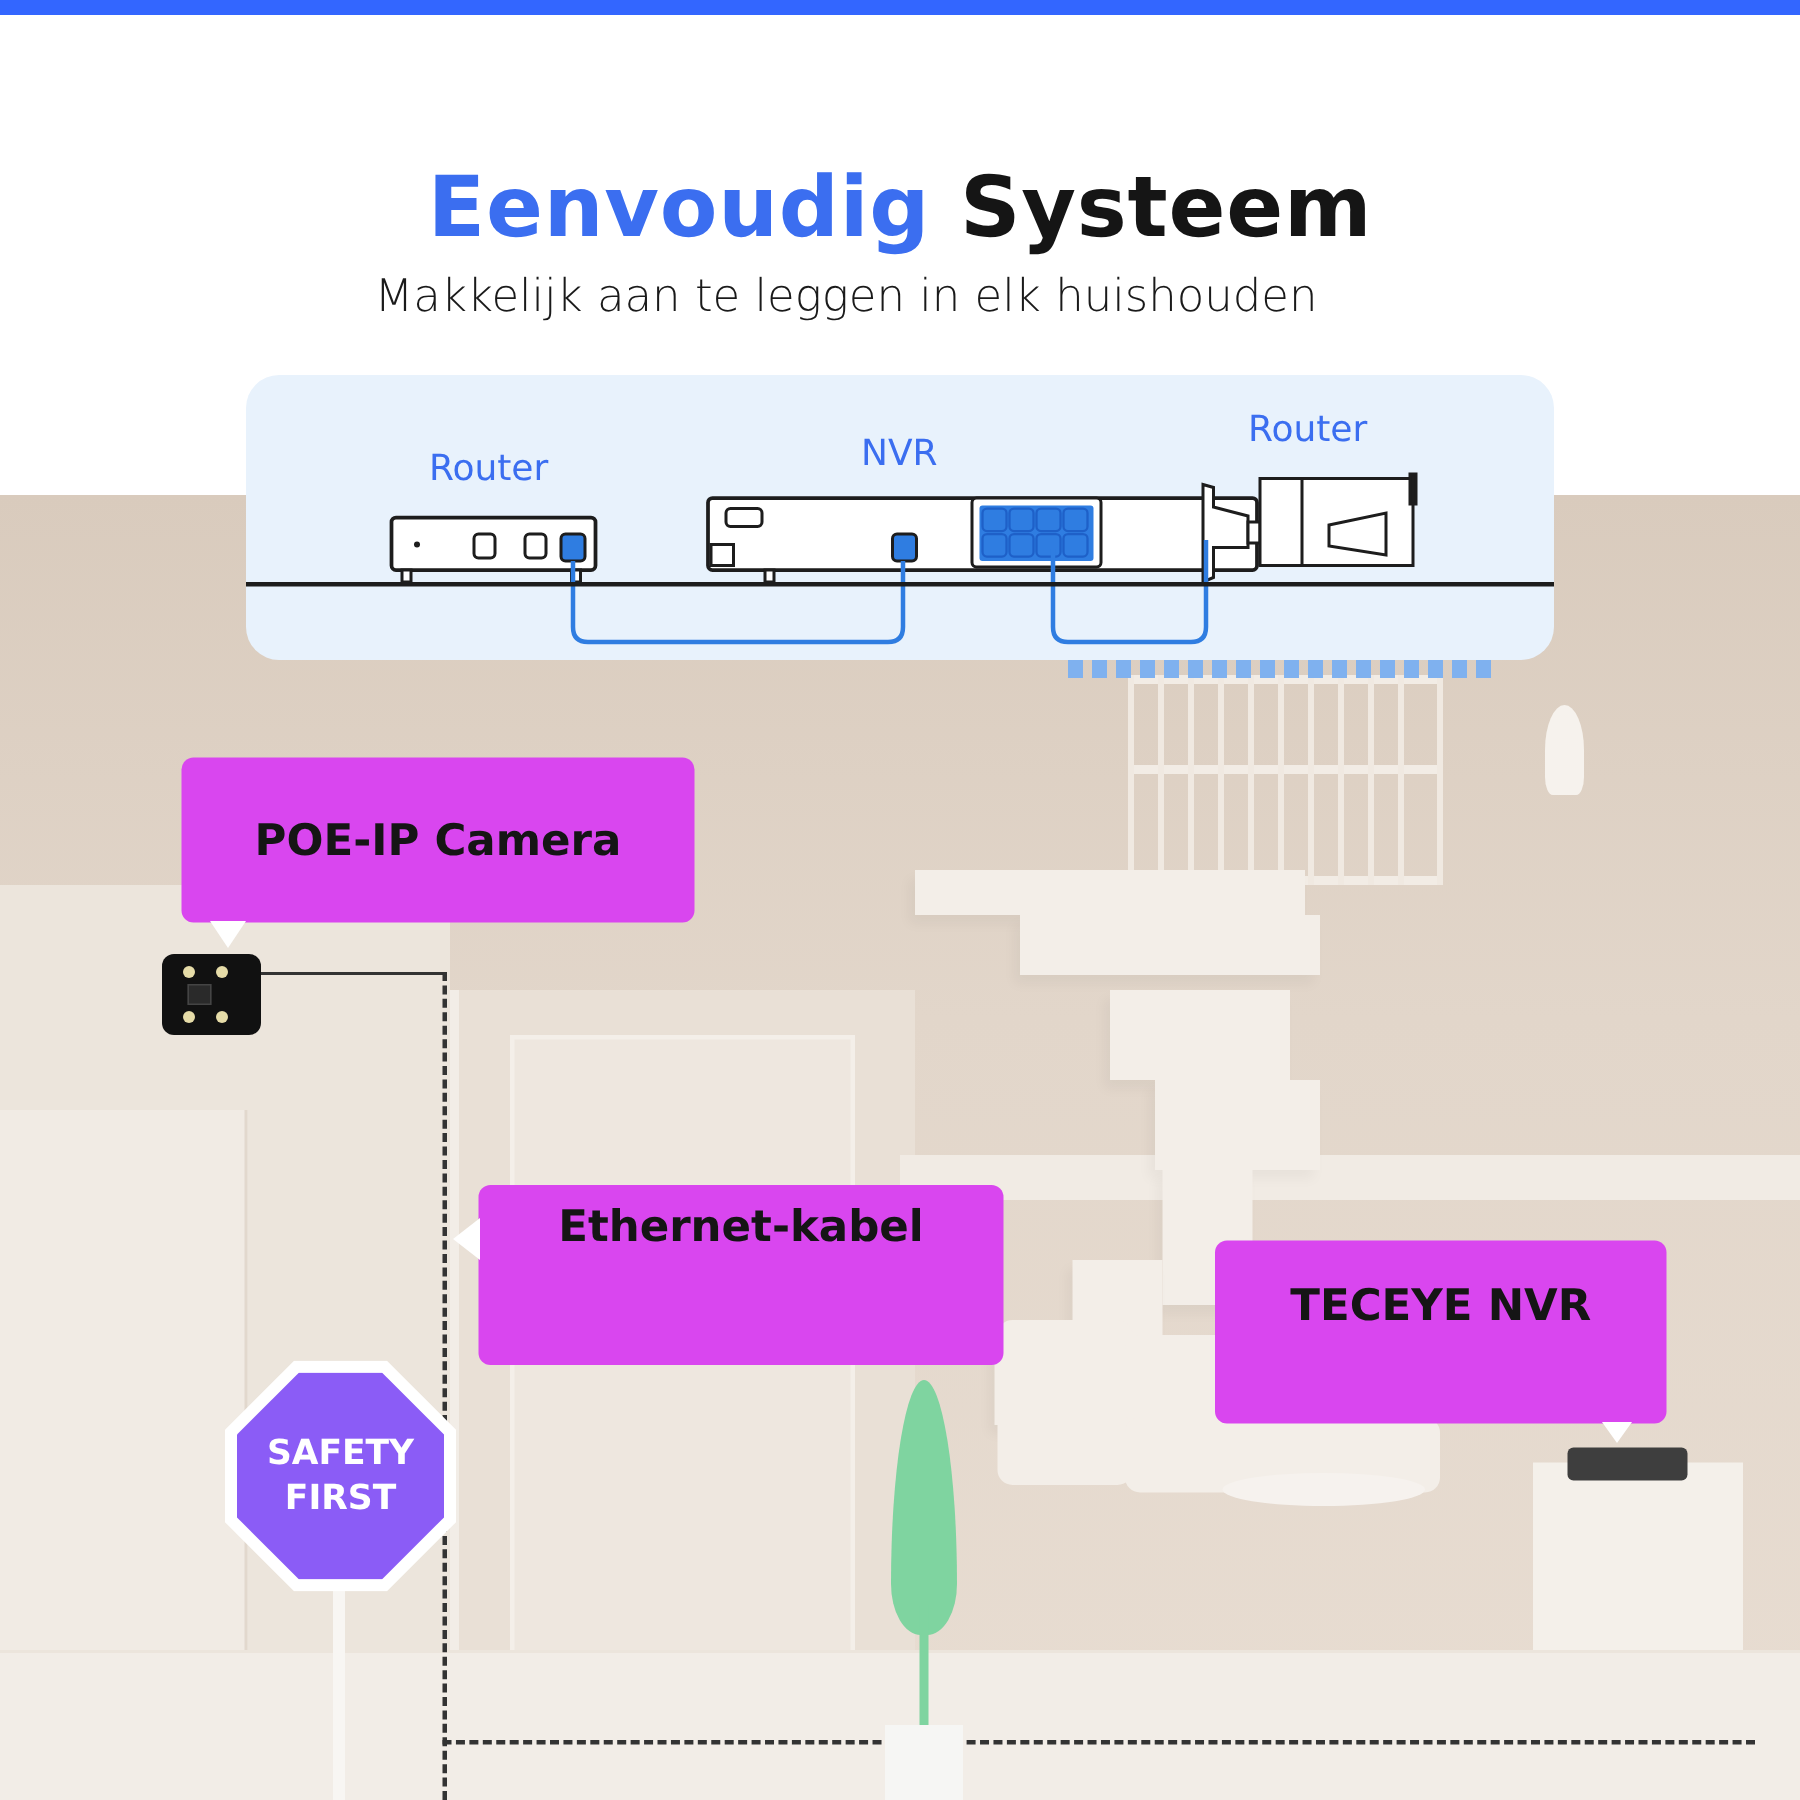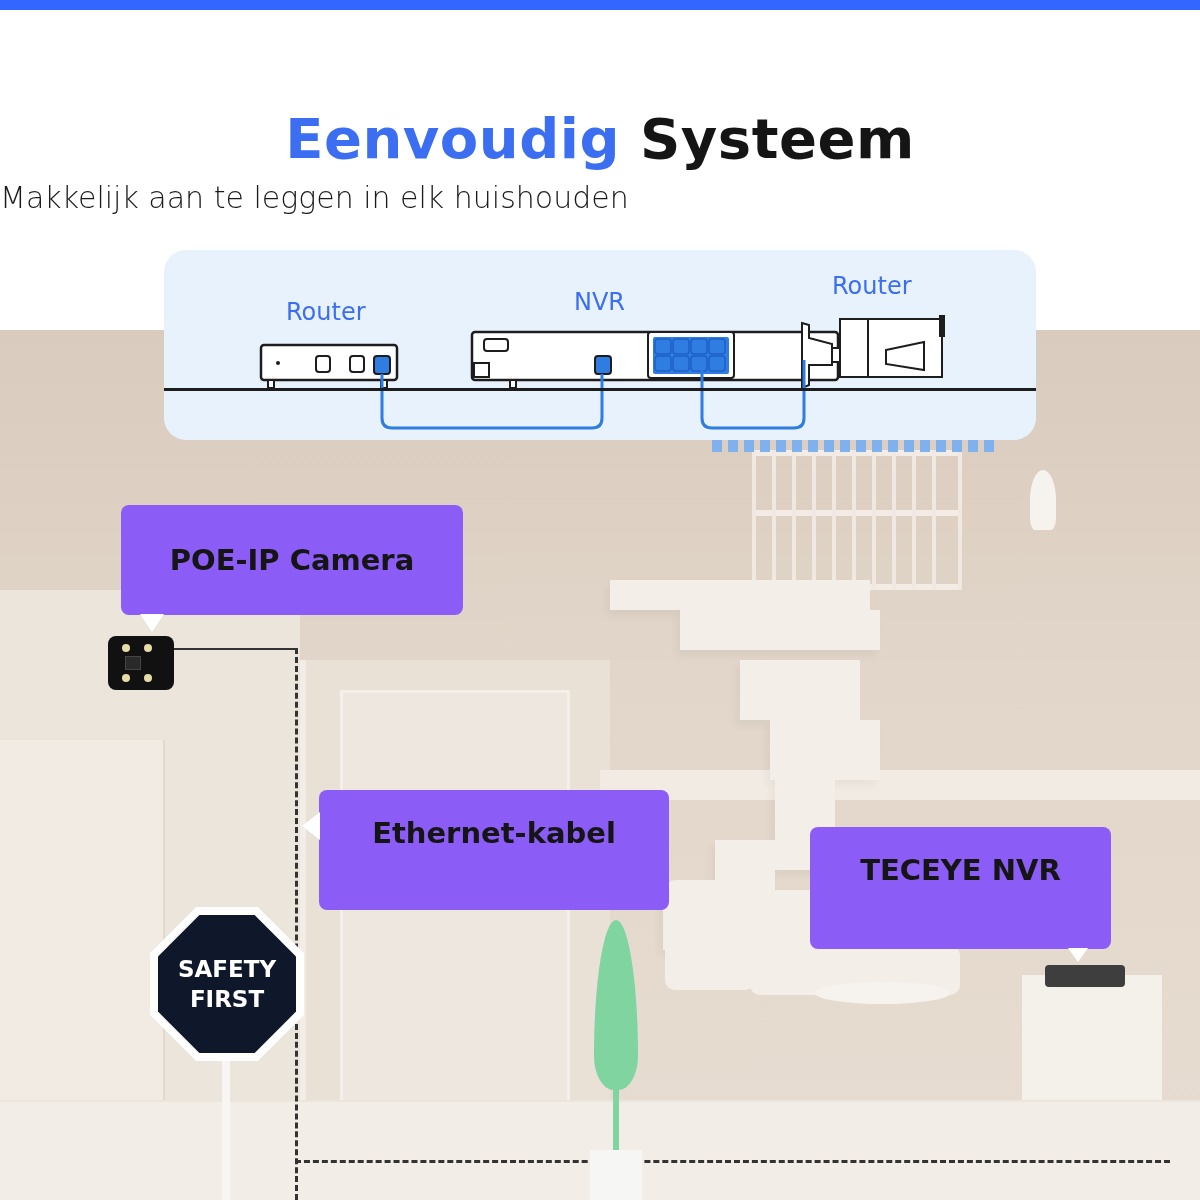--- a/index.html
+++ b/index.html
@@ -16,21 +16,21 @@
     font-size: 56px; font-weight: bold; letter-spacing: 0.5px;
     font-family: "DejaVu Sans", sans-serif;
   }
   .title .accent { color: #3b6ef0; position: relative; }
   .title .accent::before {
     content: ""; position: absolute; left: 105px; right: 0; top: 30px; height: 28px;
     background: #dce6fb; z-index: -1;
   }
   .title .dark { color: #151515; margin-top: 11px; }
   .subtitle {
-    position: absolute; left: 0; top: 170px; width: 1128px; 
+    position: absolute; left: 0; top: 170px; width: 1128px; text-align: center;
     font-size: 30px; color: #1a1a1a; font-family: "DejaVu Sans", sans-serif; font-weight: 300;
   }
 
   
   .scene {
     position: absolute; left: 0; top: 330px; width: 1200px; height: 870px;
     background: linear-gradient(180deg, #d9cbbd 0%, #e2d6ca 40%, #e8ddd2 100%);
     overflow: hidden;
   }
   .wall-left { position: absolute; left: 0; top: 260px; width: 300px; height: 610px; background: #ece5dc; }
@@ -60,39 +60,39 @@
   
   .net-card {
     position: absolute; left: 164px; top: 250px; width: 872px; height: 190px;
     background: #e8f2fc; border-radius: 22px; overflow: hidden;
   }
   .net-label { position: absolute; color: #3b6ef0; font-size: 24px; font-family: "DejaVu Sans", sans-serif; }
   .net-baseline { position: absolute; left: 0; top: 138px; width: 872px; height: 3px; background: #1d1d1d; }
 
   
   .callout {
-    position: absolute; background: #8b5cf6; border-radius: 8px;
+    position: absolute; background: #d946ef; border-radius: 8px;
     text-align: center; font-family: "DejaVu Sans", sans-serif; color: #151515;
   }
   .callout .main { font-weight: bold; font-size: 29px; }
   .callout .sub { font-size: 24px; margin-top: 6px; }
   .tail { position: absolute; width: 0; height: 0; }
 
   .camera-device { position: absolute; left: 108px; top: 636px; width: 66px; height: 54px; background: #111; border-radius: 8px; }
   .cam-led { position: absolute; width: 8px; height: 8px; border-radius: 50%; background: #e6dca8; }
   .cam-lens { position: absolute; left: 17px; top: 20px; width: 16px; height: 14px; background: #2a2a2a; border: 1px solid #444; }
 
   .sign {
     position: absolute; left: 150px; top: 907px; width: 154px; height: 154px;
     background: #ffffff;
     clip-path: polygon(30% 0, 70% 0, 100% 30%, 100% 70%, 70% 100%, 30% 100%, 0 70%, 0 30%);
   }
   .sign-inner {
     position: absolute; left: 8px; top: 8px; width: 138px; height: 138px;
-    background: #0f172a;
+    background: #8b5cf6;
     clip-path: polygon(30% 0, 70% 0, 100% 30%, 100% 70%, 70% 100%, 30% 100%, 0 70%, 0 30%);
     display: flex; flex-direction: column; align-items: center; justify-content: center;
     color: #fff; font-weight: bold; font-size: 23px; line-height: 30px;
     font-family: "DejaVu Sans", sans-serif;
   }
 </style>
 </head>
 <body>
 
 <div class="top-bar"></div>
@@ -221,21 +221,21 @@
   <div class="cam-led" style="left:14px;top:38px"></div>
   <div class="cam-led" style="left:36px;top:38px"></div>
   <div class="cam-lens"></div>
 </div>
 
 <div class="callout" style="left:121px;top:505px;width:342px;height:110px;display:flex;align-items:center;justify-content:center;">
   <div class="main">POE-IP Camera</div>
 </div>
 <div class="tail" style="left:140px;top:614px;border-left:12px solid transparent;border-right:12px solid transparent;border-top:18px solid #fff;"></div>
 
-<div class="callout" style="left:319px;top:790px;width:350px;height:120px;padding-top:26px;">
+<div class="callout" style="left:319px;top:790px;width:350px;height:120px;padding-top:10px;">
   <div class="main">Ethernet-kabel</div>
 </div>
 <div class="tail" style="left:302px;top:812px;border-top:14px solid transparent;border-bottom:14px solid transparent;border-right:18px solid #fff;"></div>
 
 <div class="callout" style="left:810px;top:827px;width:301px;height:122px;padding-top:26px;">
   <div class="main">TECEYE NVR</div>
 </div>
 <div class="tail" style="left:1068px;top:948px;border-left:10px solid transparent;border-right:10px solid transparent;border-top:14px solid #fff;"></div>
 
 <div class="sign">

